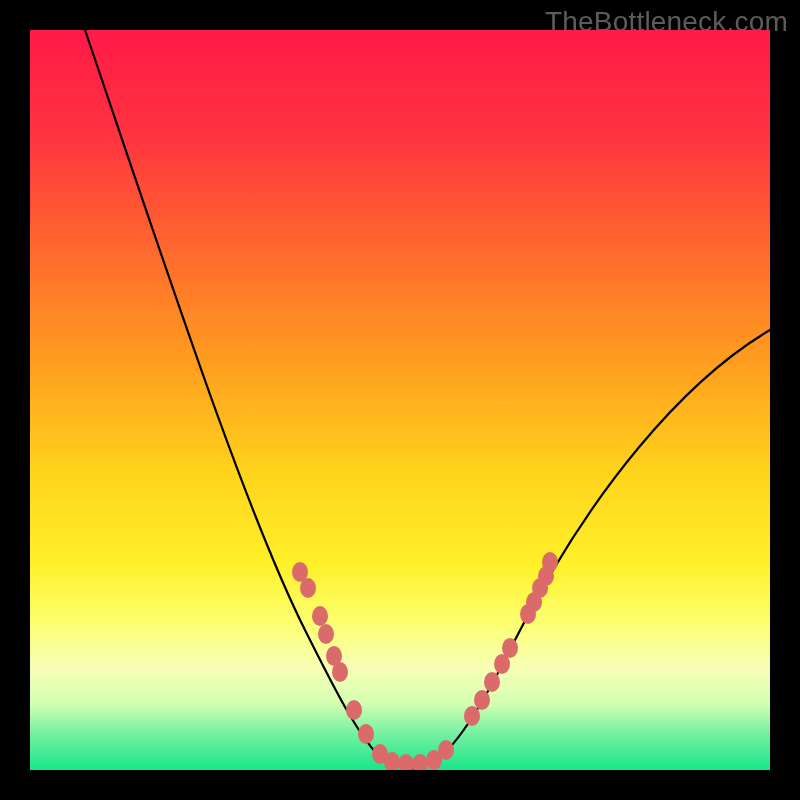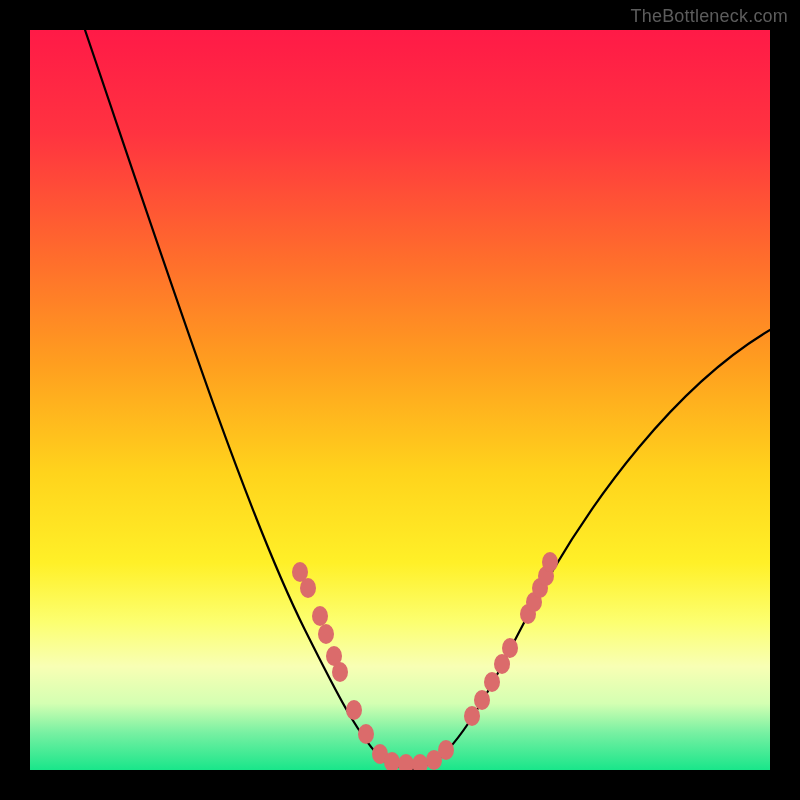--- a/index.html
+++ b/index.html
@@ -24,21 +24,21 @@
     left: 0;
     top: 0;
     width: 100%;
     height: 100%;
   }
   .watermark {
     position: absolute;
     top: 6px;
     right: 12px;
     color: #5c5c5c;
-    font-size: 18px;
+    font-size: 28px;
     font-weight: 500;
     letter-spacing: 0.2px;
     user-select: none;
   }
   svg.curves {
     position: absolute;
     left: 0;
     top: 0;
     width: 100%;
     height: 100%;

